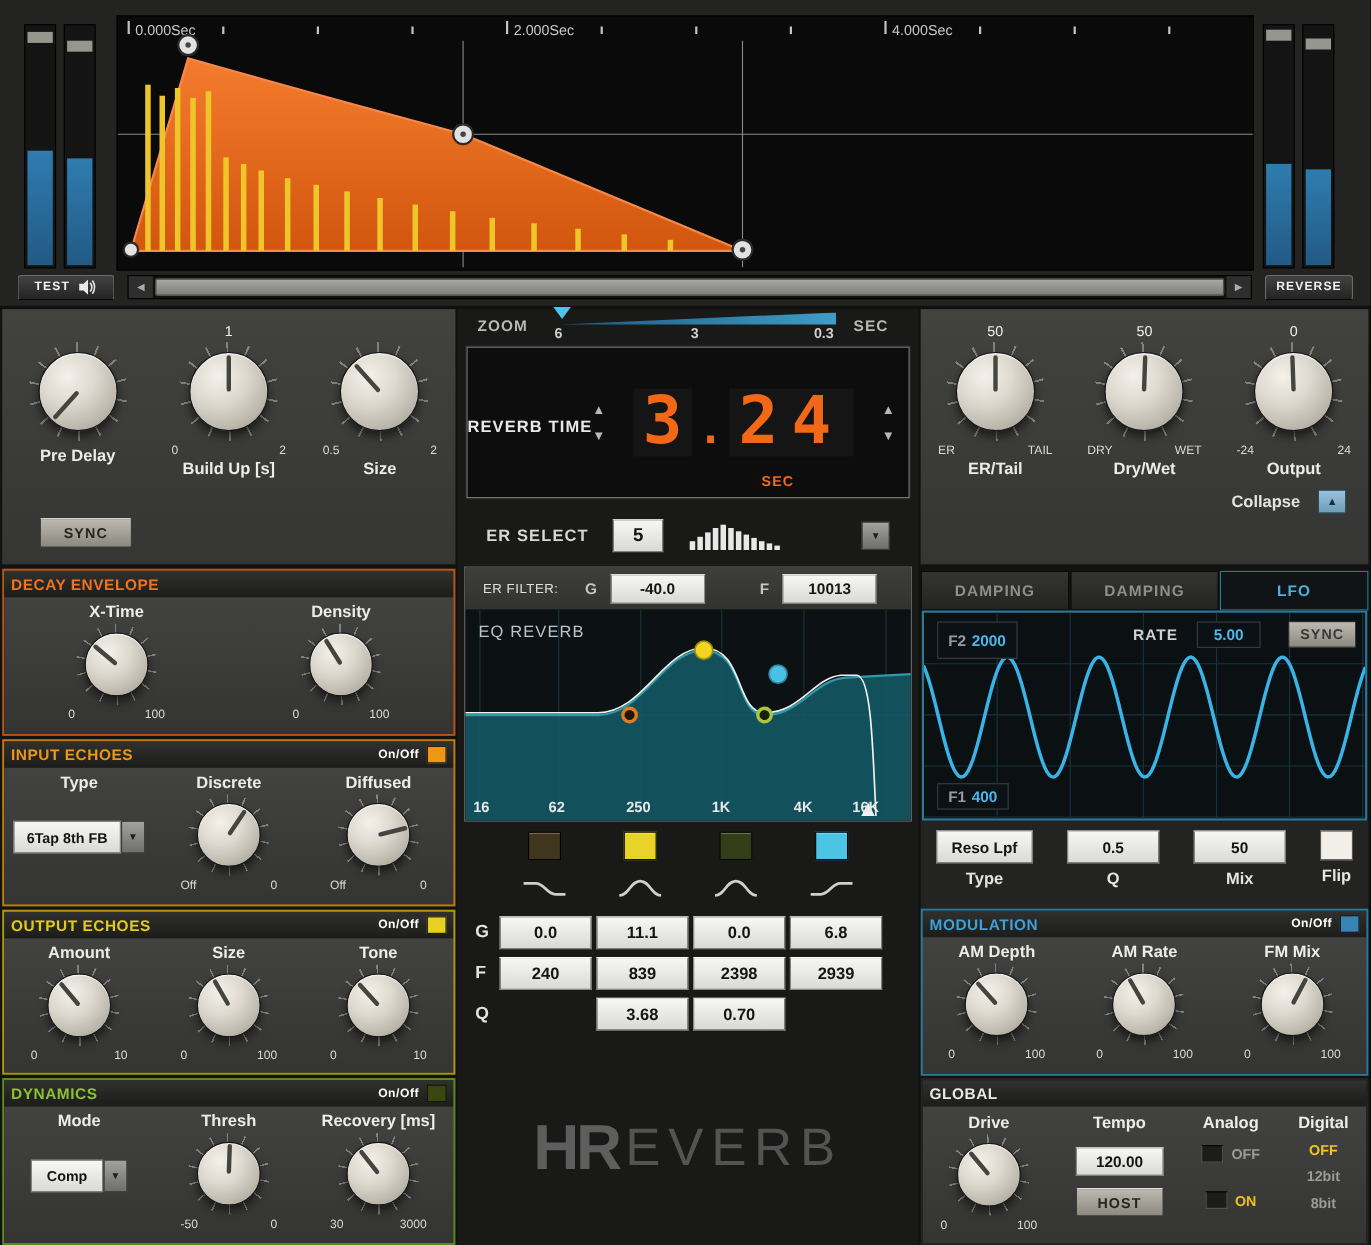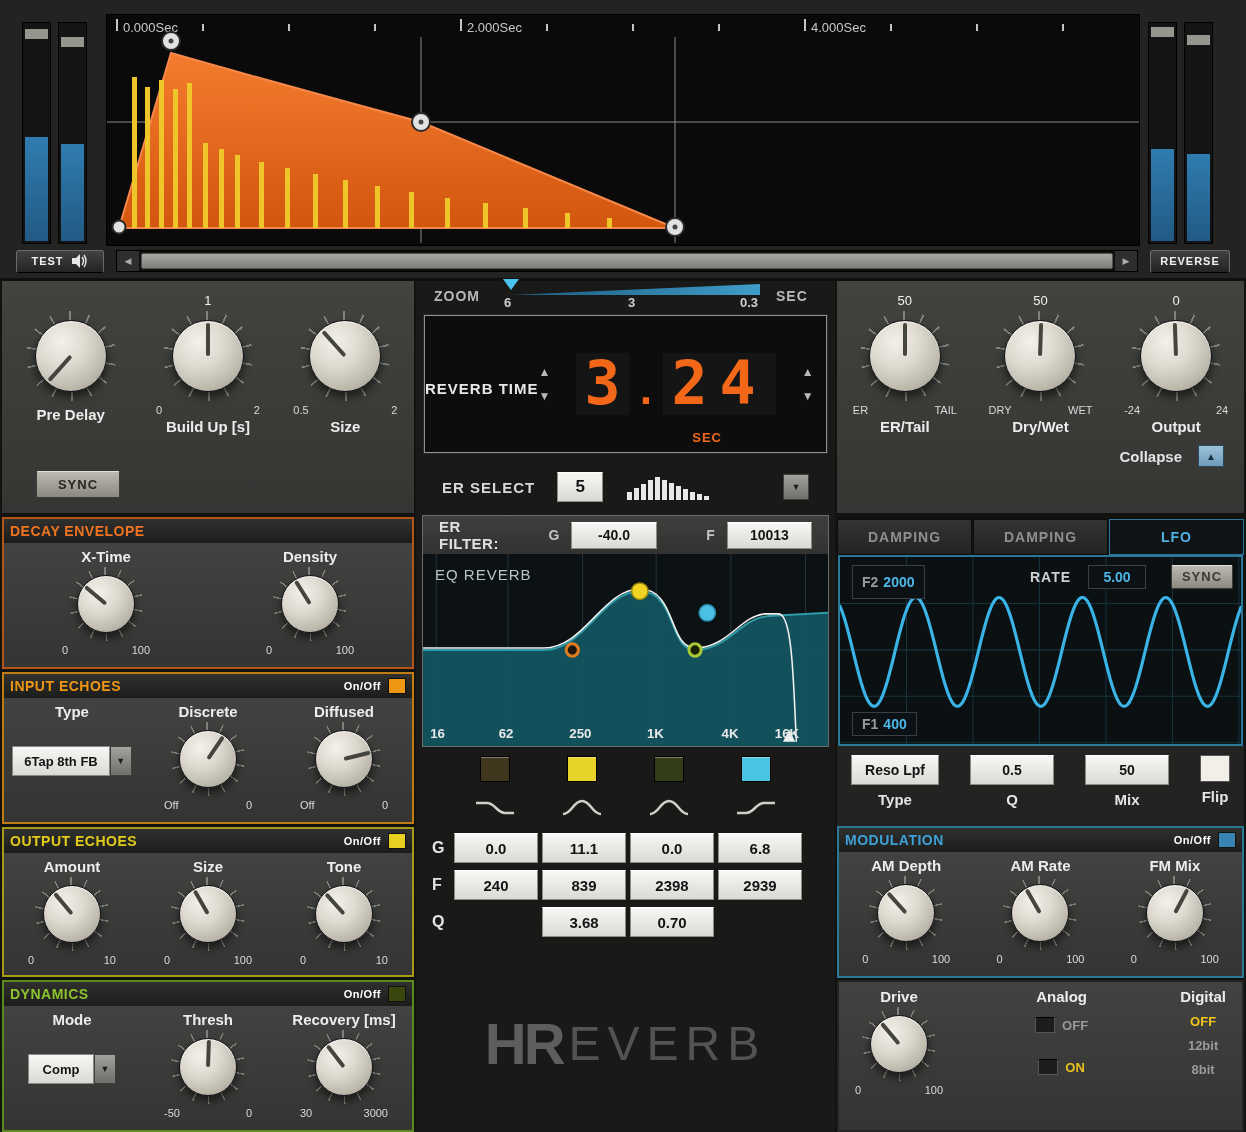--- a/index.html
+++ b/index.html
@@ -90,21 +90,21 @@
   
   .erselect{height:56px;display:flex;align-items:center;padding:0 26px;gap:22px}
   .erlabel{color:#d8d8d8;font-weight:bold;font-size:15px;letter-spacing:1px}
   .erval{width:46px;height:30px;font-size:17px}
   .combo-arrow{width:26px;height:26px;background:linear-gradient(#a2a29e,#6e6e6a);border:1px solid #3e3e3e;
         color:#1e1e1e;display:flex;align-items:center;justify-content:center;font-size:9px;margin-left:auto}
 
   
   .eqpanel{height:232px;margin:0 6px;border:1px solid #6a6a6a;background:#0c1113;display:flex;flex-direction:column}
   .erfilter-bar{height:38px;background:linear-gradient(#3e3e3c,#323230);display:flex;align-items:center;padding:0 16px;gap:12px}
-  .eflabel{font-weight:bold;color:#e0e0e0;font-size:15px;letter-spacing:.5px;margin-right:12px}
+  .eflabel{font-weight:normal;color:#e0e0e0;font-size:12px;letter-spacing:.5px;margin-right:12px}
   .efsub{color:#c4c4c4;font-weight:bold;font-size:14px}
   .efval{width:86px;height:27px}
   .efgap{width:26px}
   .eqgraph{position:relative;flex:1}
   .eqgraph svg{position:absolute;inset:0;width:100%;height:100%}
   .eqtitle{position:absolute;left:12px;top:12px;color:#b9c5c7;font-weight:normal;font-size:15px;letter-spacing:1px;z-index:2}
 
   
   .bandrow{display:grid;grid-template-columns:repeat(4,87px);justify-content:center;align-items:center;justify-items:center}
   .swrow{height:44px}
@@ -784,31 +784,39 @@
           </div>
         <div class="mm s">
             <span>0</span>
             <span>100</span>
           </div>
       </div>
     </div>
   </div>
 
   <div class="section sec-global">
+    <div class="sechead">
+      <span class="title">GLOBAL</span>
+    </div>
     <div class="gbody">
       <div class="gcol">
         <div class="klabel">Drive</div>
         <div class="kwrap s">
             <div class="ticks"></div>
             <div class="knob" style="--a:140deg"></div>
           </div>
         <div class="mm s">
             <span>0</span>
             <span>100</span>
           </div>
+      </div>
+      <div class="gcol">
+        <div class="klabel">Tempo</div>
+        <div class="lbox tempoval">120.00</div>
+        <div class="gbtn hostbtn">HOST</div>
       </div>
       <div class="gcol">
         <div class="klabel">Analog</div>
         <div class="togrow r1">
           <div class="togbox"></div>
           <span class="togoff">OFF</span>
         </div>
         <div class="togrow r2">
           <div class="togbox"></div>
           <span class="togon">ON</span>

